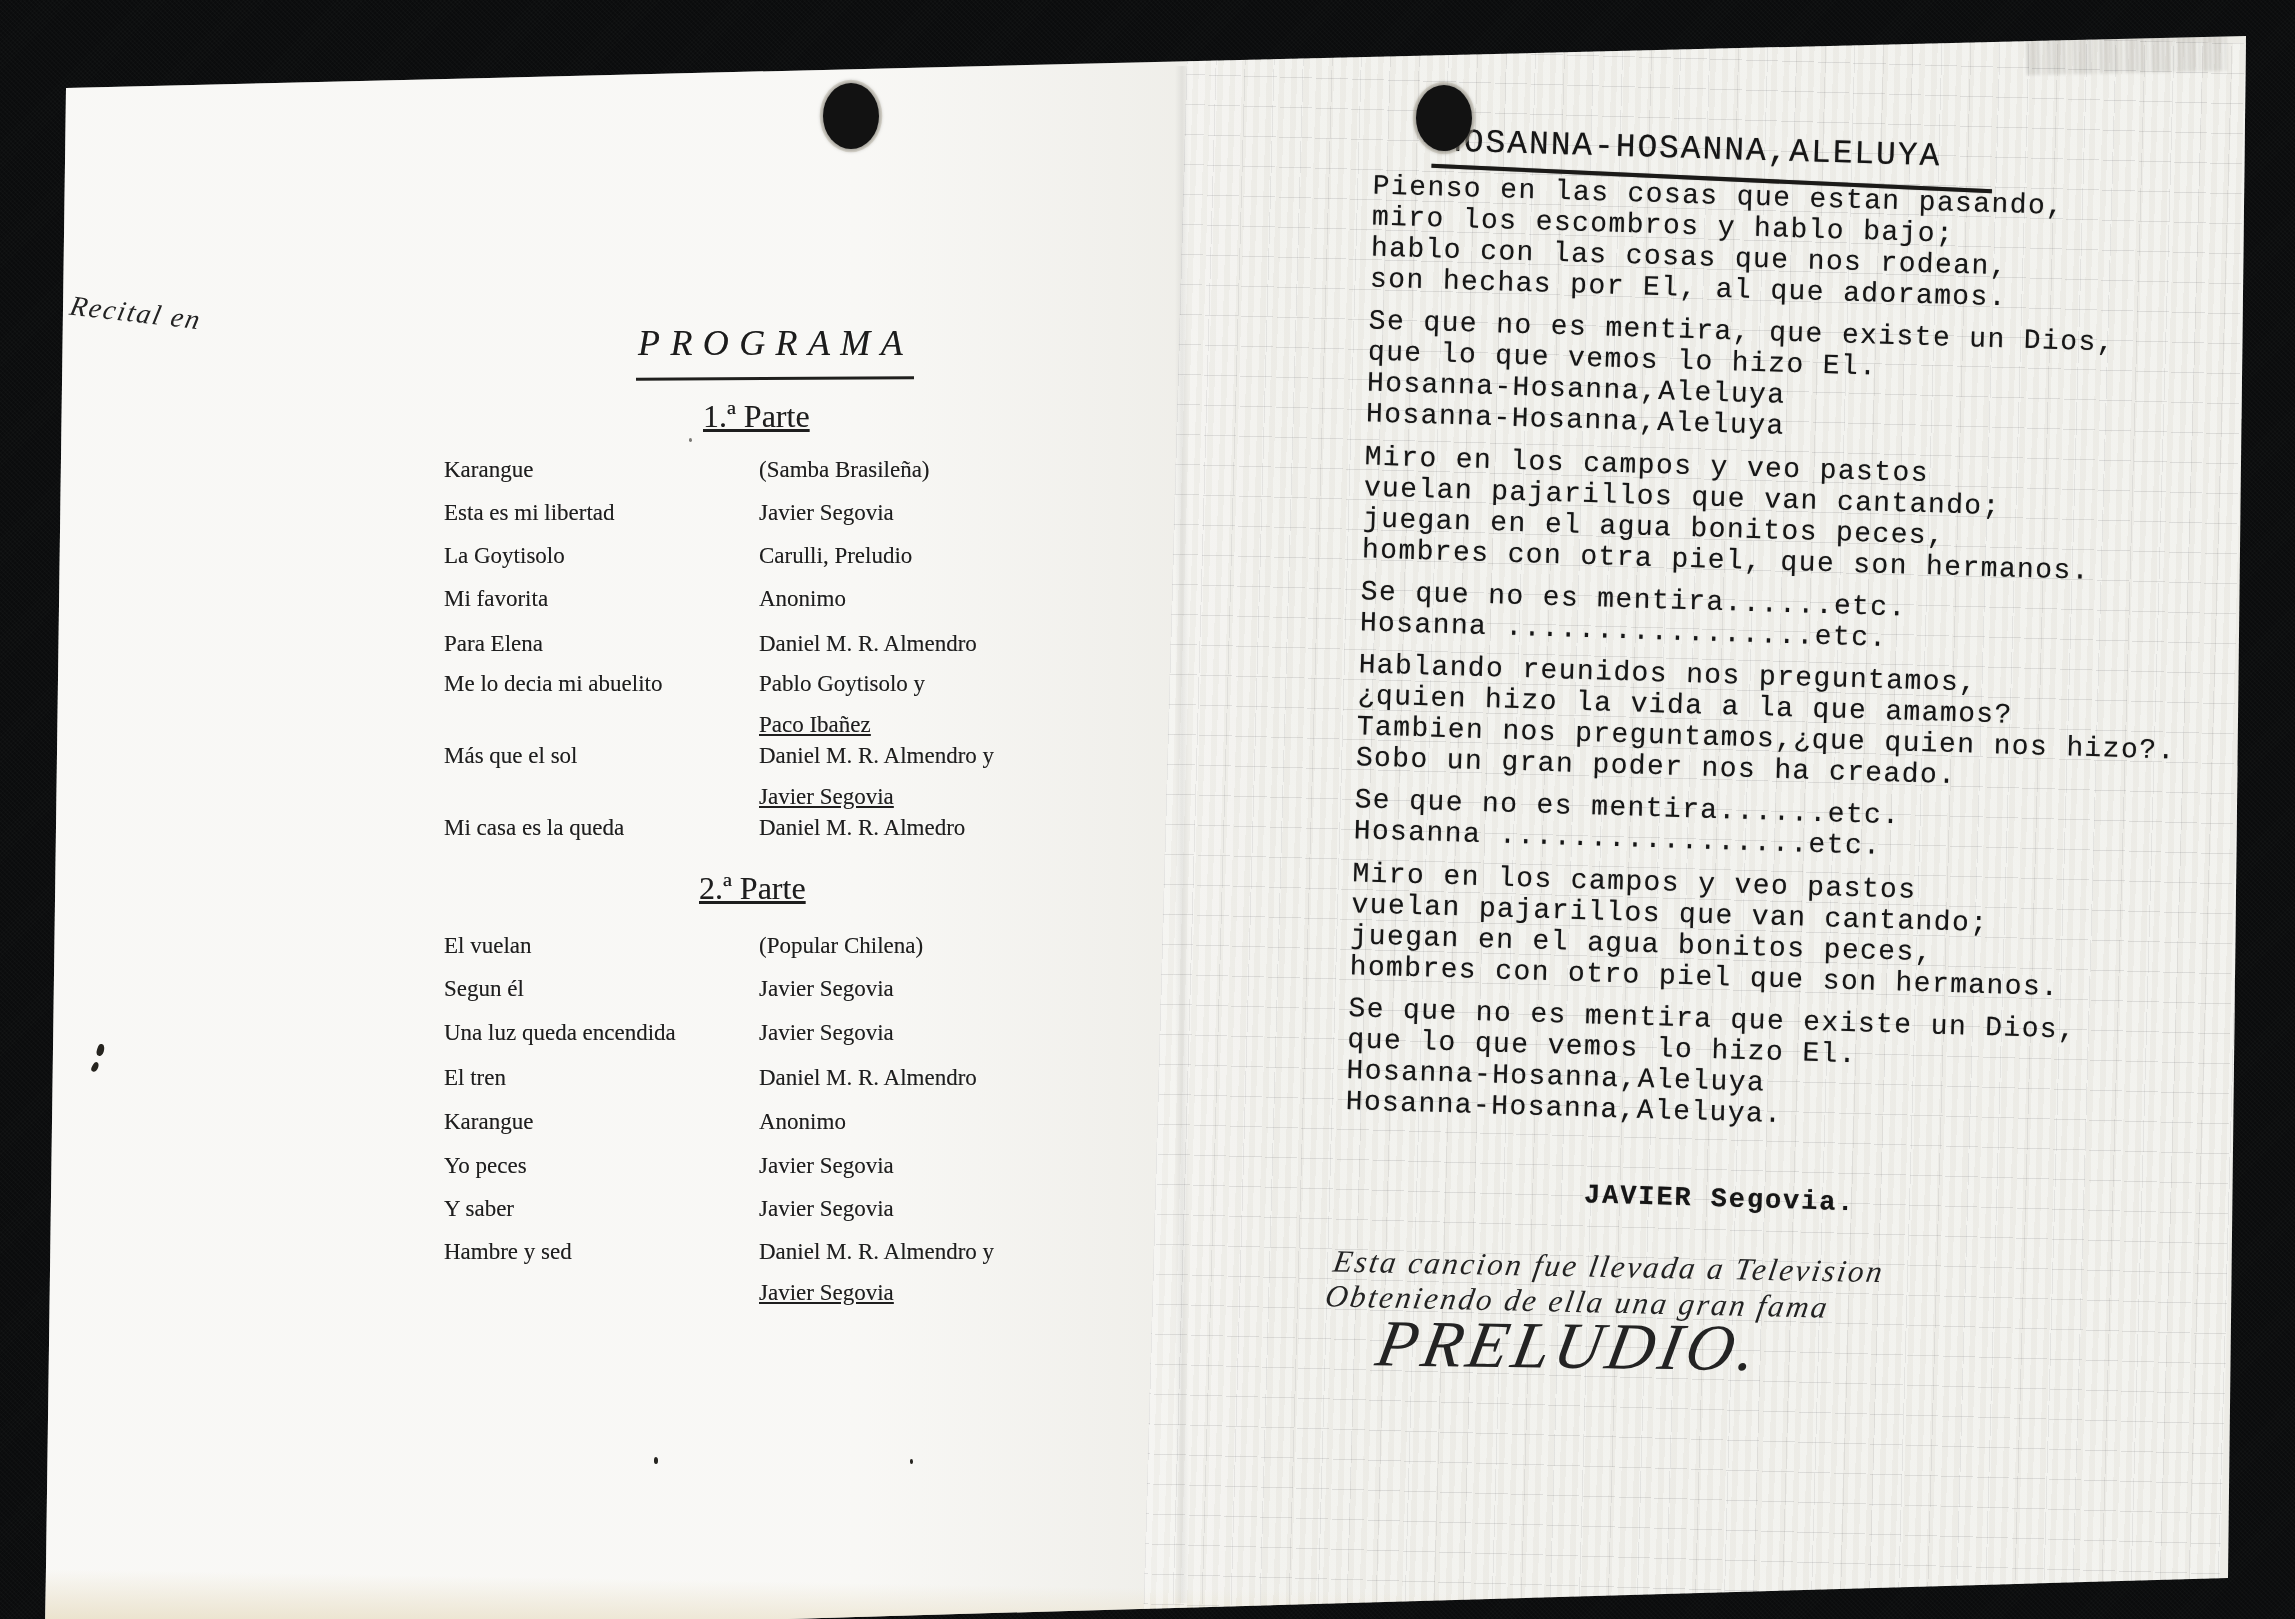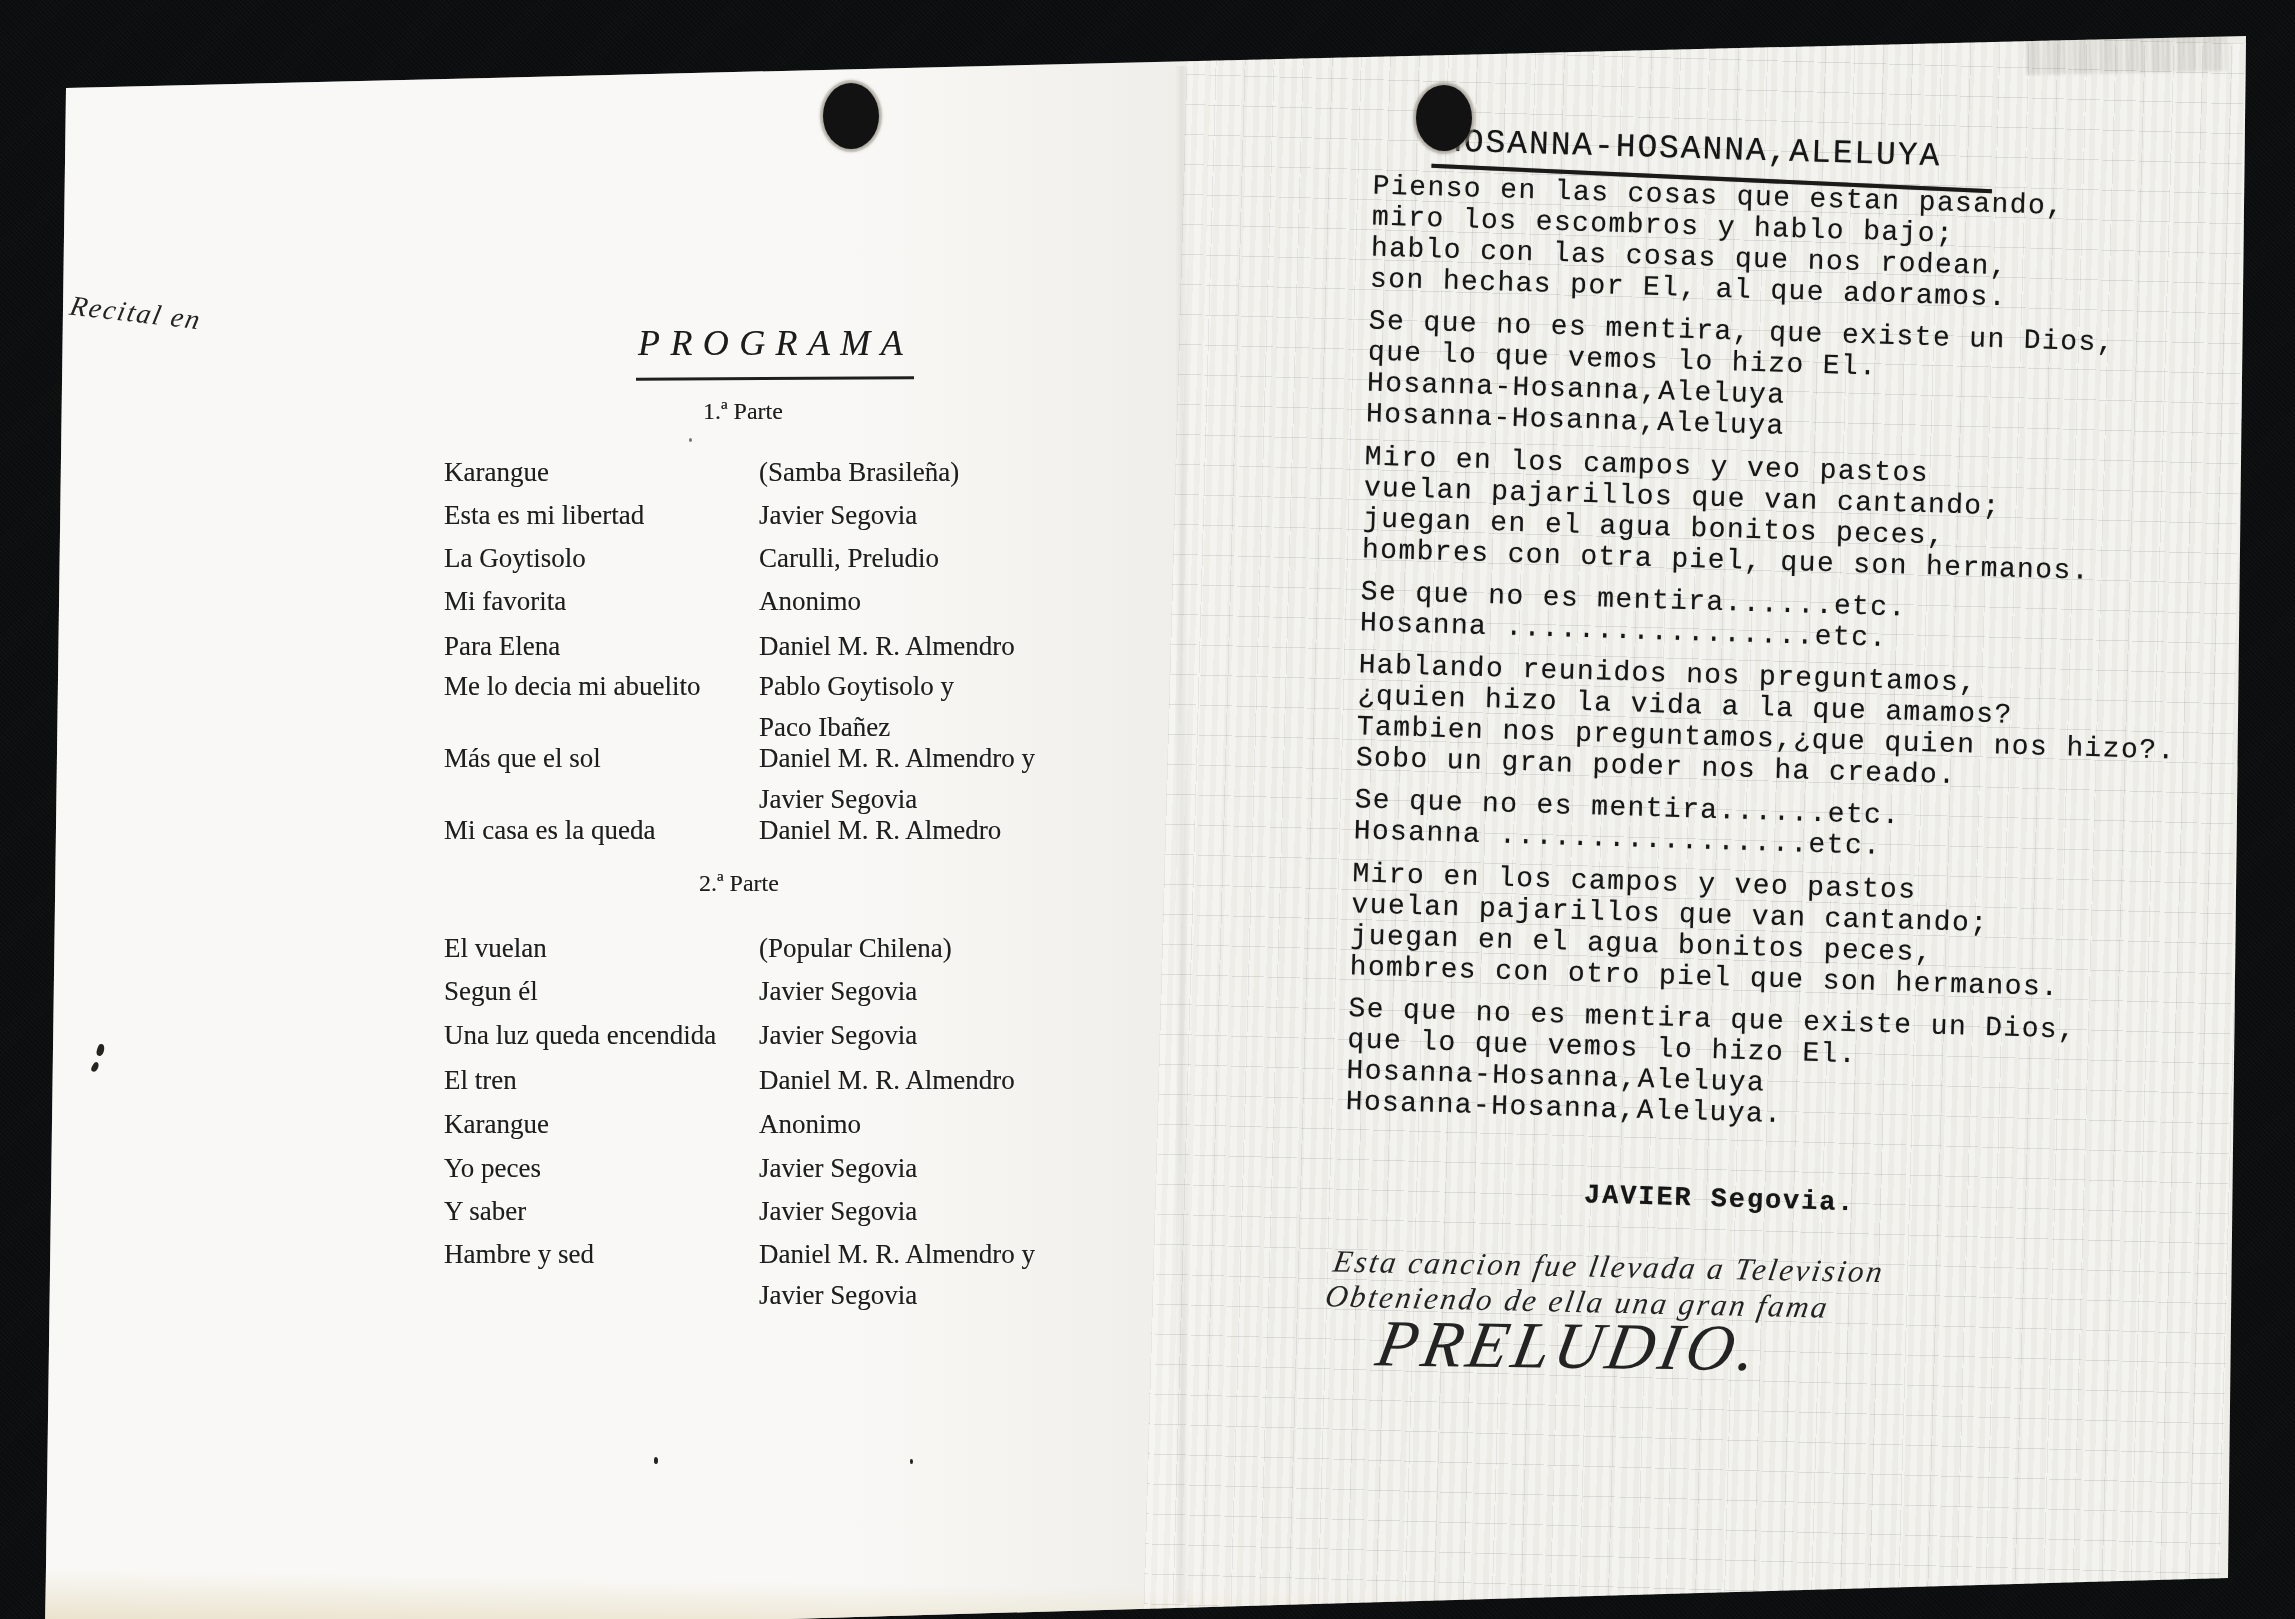--- a/index.html
+++ b/index.html
@@ -59,26 +59,28 @@
     position:absolute;left:638px;top:322px;
     font-size:36px;letter-spacing:10.4px;color:#1c1c1c;white-space:nowrap;
     text-shadow:0 0 0.5px rgba(25,25,25,.45);
     font-style:italic;
   }
   .program-title-underline{
     position:absolute;left:636px;top:377px;width:278px;height:2.8px;background:#20201e;
     transform:rotate(-.3deg);
   }
   .part-heading{
-    position:absolute;font-size:24px;color:#1e1e1e;white-space:nowrap;
+    position:absolute;font-size:32px;color:#1e1e1e;white-space:nowrap;
     text-shadow:0 0 0.5px rgba(25,25,25,.4);
+    text-decoration:underline;
   }
   .prow, .prow2{
-    position:absolute;font-size:27px;color:#1e1e1e;white-space:nowrap;
+    position:absolute;font-size:23px;color:#1e1e1e;white-space:nowrap;
     text-shadow:0 0 0.5px rgba(25,25,25,.4);
+    text-decoration:underline;
   }
   .ptitle{position:absolute;left:444px;top:0;}
   .pcomp{position:absolute;left:759px;top:0;}
 
   
   .typed{
     position:absolute;left:1358px;top:113px;width:867px;
     transform:rotate(1.7deg);transform-origin:0 0;
     font-family:"Liberation Mono","DejaVu Sans Mono",monospace;
     color:#161616;

